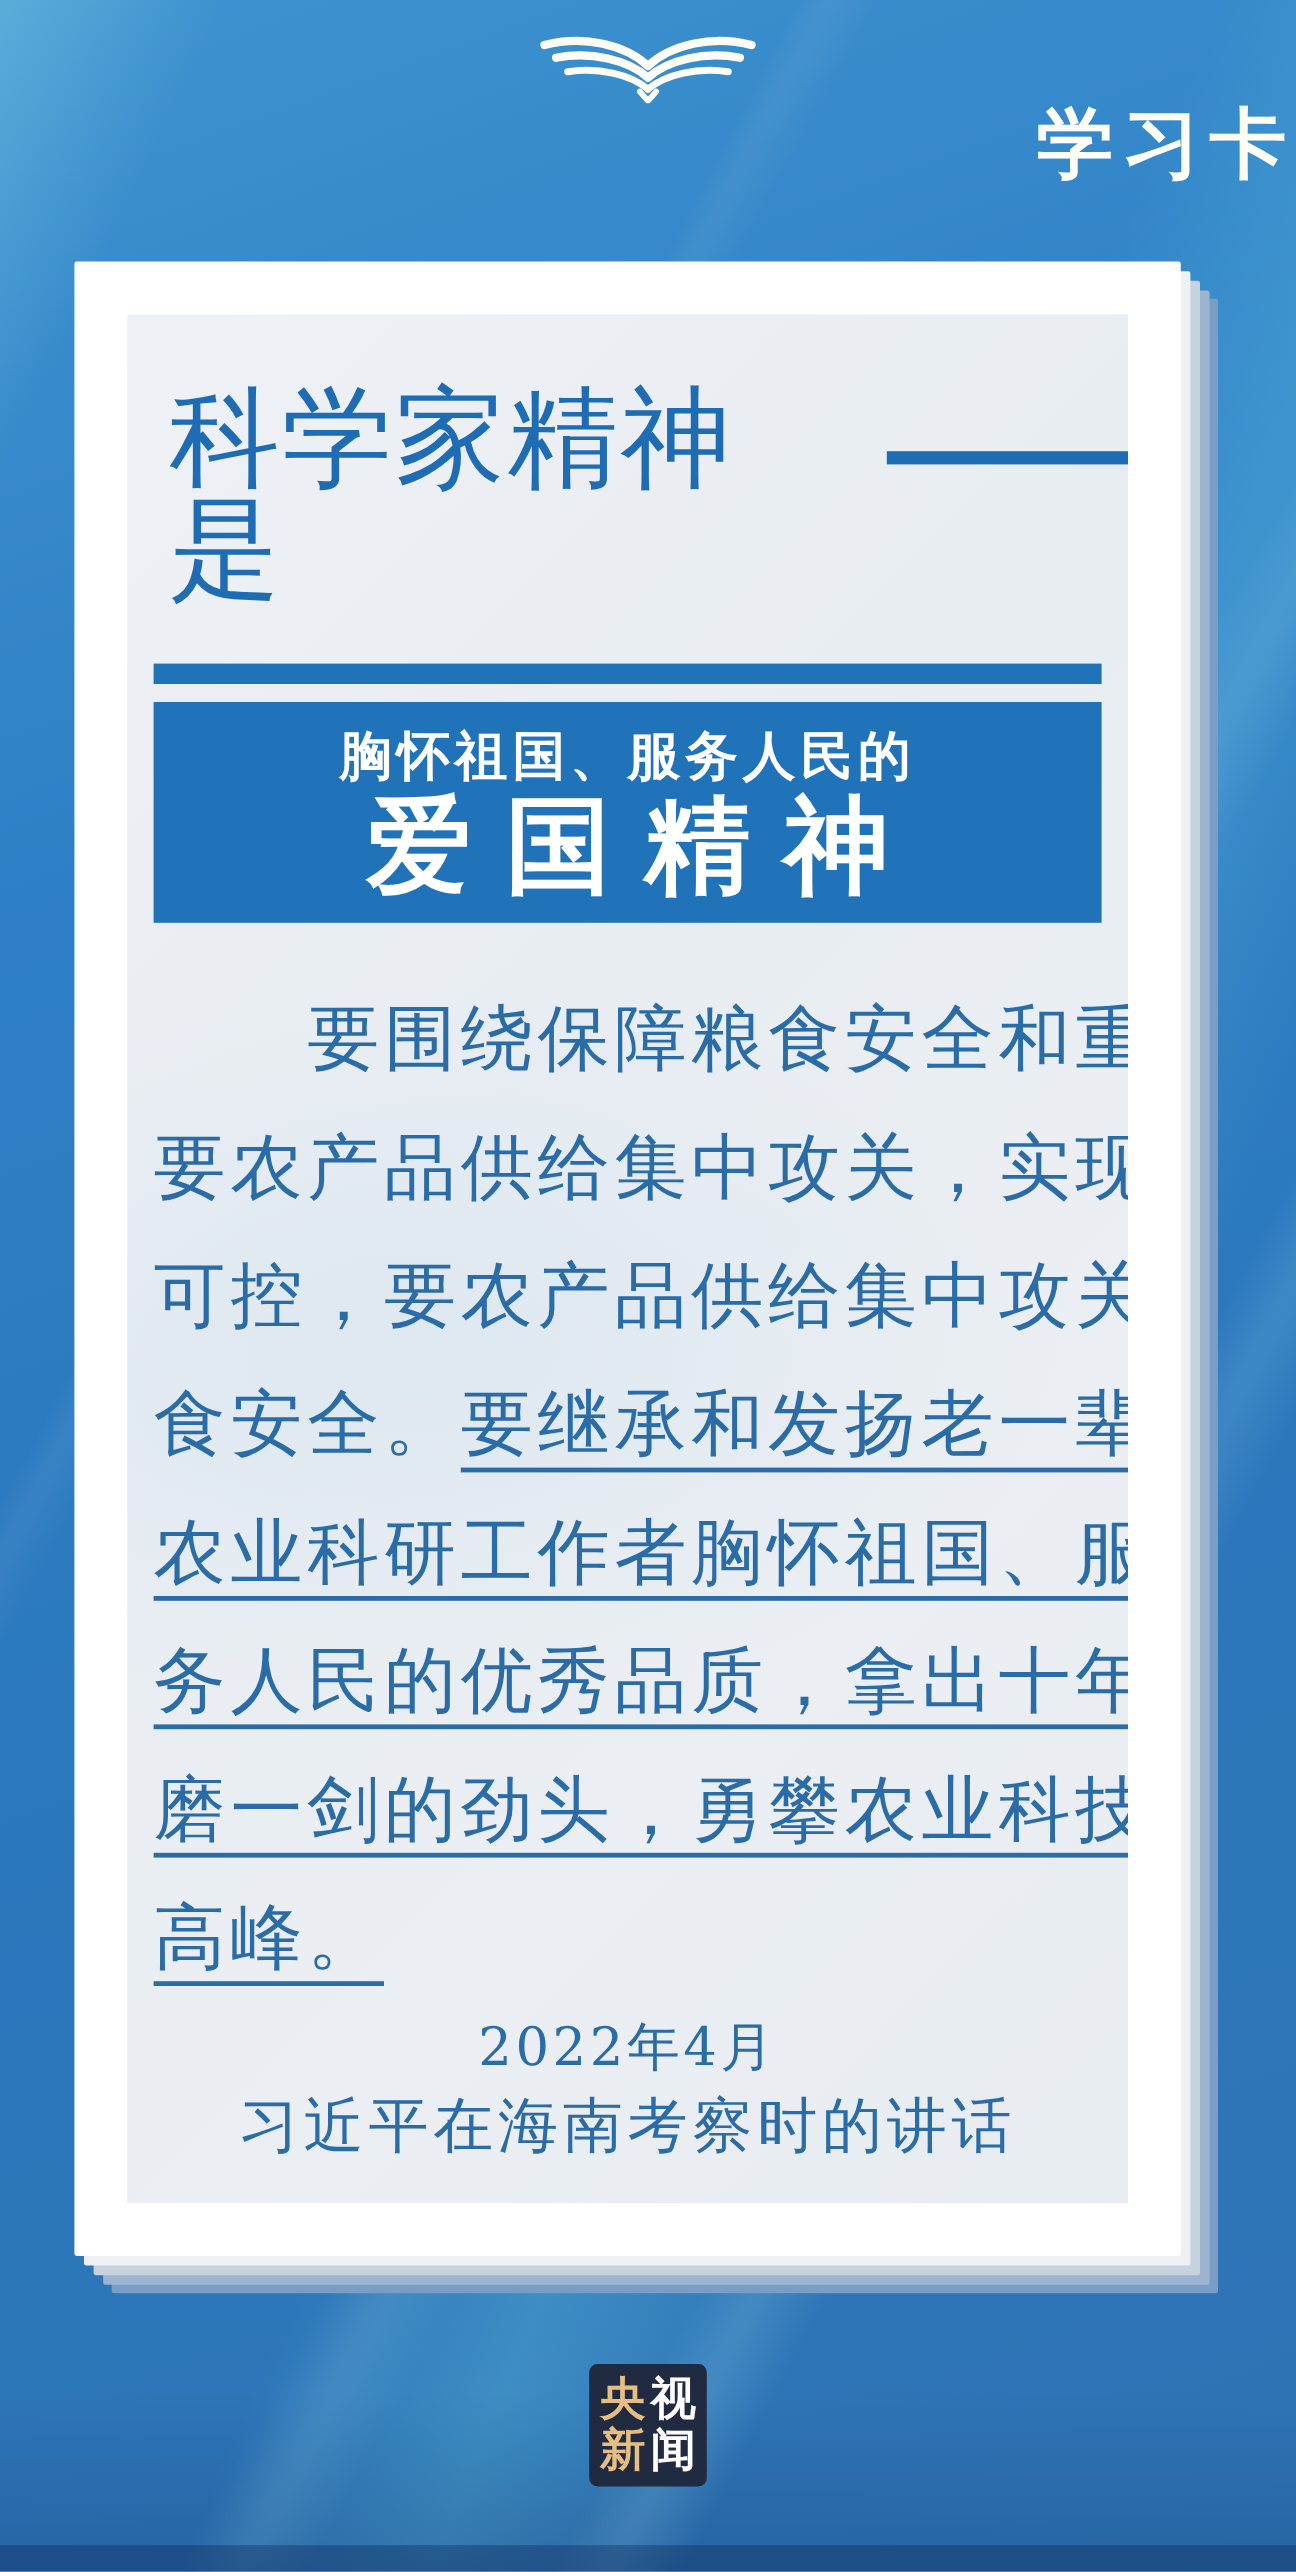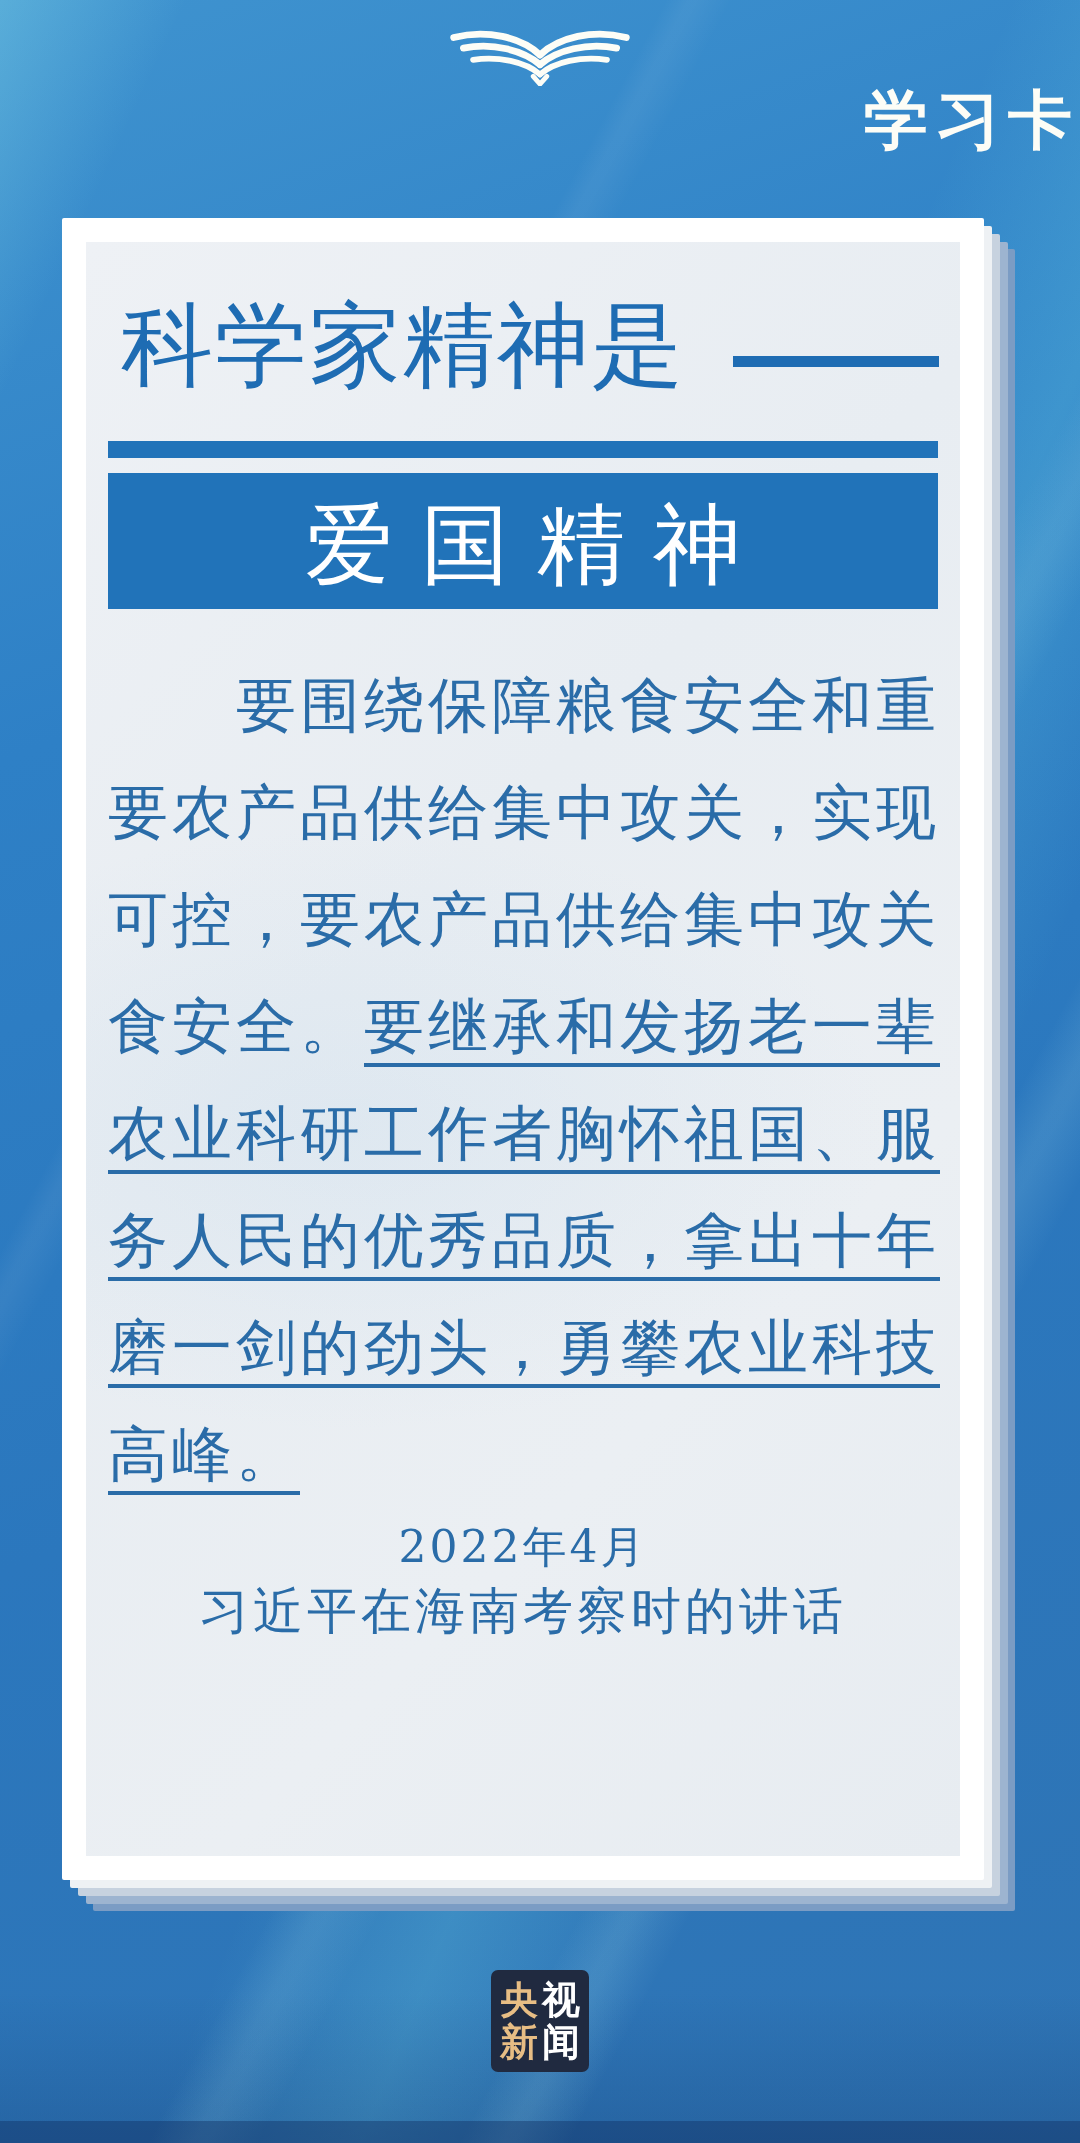--- a/index.html
+++ b/index.html
@@ -26,39 +26,39 @@
   .logo-text{font-size:64px;font-weight:bold;letter-spacing:8px;line-height:1.0;margin-top:2px;
     font-family:"Liberation Sans",sans-serif;}
 
   
   .card-stack{position:absolute;left:62px;top:218px;width:922px;height:1662px;}
   .page{position:absolute;inset:0;border-radius:2px;}
   .p5{transform:translate(31px,31px);background:var(--stack4,#7b9cc4);}
   .p4{transform:translate(24px,24px);background:var(--stack3,#9db4d0);}
   .p3{transform:translate(16px,16px);background:var(--stack2,#c7d2df);}
   .p2{transform:translate(8px,8px);background:var(--stack1,#eef1f4);}
-  .card{position:absolute;inset:0;background:#ffffff;border-radius:2px;padding:24px;box-sizing:border-box;}
+  .card{position:absolute;inset:0;background:#ffffff;border-radius:2px;padding:44px;box-sizing:border-box;}
   .paper{width:100%;height:100%;box-sizing:border-box;overflow:hidden;
     background:
       radial-gradient(900px 500px at 30% 55%, rgba(190,215,235,.25), rgba(190,215,235,0) 60%),
       linear-gradient(135deg, #eef1f5 0%, #e8edf2 40%, #ebeff3 70%, #e7ecf1 100%);
   }
 
   
   .title-row{display:flex;align-items:baseline;margin:58px 0 0 35px;line-height:1.0;
     font-family:"DejaVu Serif",serif;color:var(--title-blue,#1e6cb3);font-size:92px;letter-spacing:2px;}
   .title-blank{display:inline-block;width:206px;border-bottom:11px solid var(--title-blue,#1e6cb3);
     margin-left:48px;transform:translateY(-10px);}
 
   
   .strip{height:17px;margin:49px 22px 0 22px;background:var(--banner-blue,#2173b9);}
   .banner{margin:15px 22px 0 22px;background:var(--banner-blue,#2173b9);text-align:center;
     color:#fff;padding:22px 0 20px 0;}
   .banner-line1{font-size:44px;font-weight:bold;letter-spacing:4px;line-height:1.1;}
-  .banner-line2{font-size:88px;font-weight:normal;letter-spacing:28px;text-indent:28px;line-height:1.0;margin-top:6px;}
+  .banner-line2{font-size:88px;font-weight:bold;letter-spacing:28px;text-indent:28px;line-height:1.0;margin-top:6px;}
 
   
   .body-text{margin:44px 0 0 22px;width:836px;
     font-family:Liberation Serif, serif;color:var(--text-blue,#2a6ca8);
     font-size:60px;letter-spacing:4px;}
   .bline{line-height:107px;white-space:nowrap;height:107px;}
   .bline.indent{padding-left:128px;}
   .seg{display:inline-block;line-height:1.16;}
   .seg.u{border-bottom:4px solid var(--text-blue,#2a6ca8);}
 
@@ -105,20 +105,21 @@
     <div class="paper">
 
       <div class="title-row">
         <span>科学家精神是</span>
         <span class="title-blank"></span>
       </div>
 
       <div class="strip"></div>
 
       <div class="banner">
+        <div class="banner-line1">胸怀祖国、服务人民的</div>
         <div class="banner-line2">爱国精神</div>
       </div>
 
       <div class="body-text">
           <div class="bline indent"><span class="seg">要围绕保障粮食安全和重</span></div>
           <div class="bline"><span class="seg">要农产品供给集中攻关，实现</span></div>
           <div class="bline"><span class="seg">可控，要农产品供给集中攻关</span></div>
           <div class="bline"><span class="seg">食安全。</span><span class="seg u">要继承和发扬老一辈</span></div>
           <div class="bline"><span class="seg u">农业科研工作者胸怀祖国、服</span></div>
           <div class="bline"><span class="seg u">务人民的优秀品质，拿出十年</span></div>

